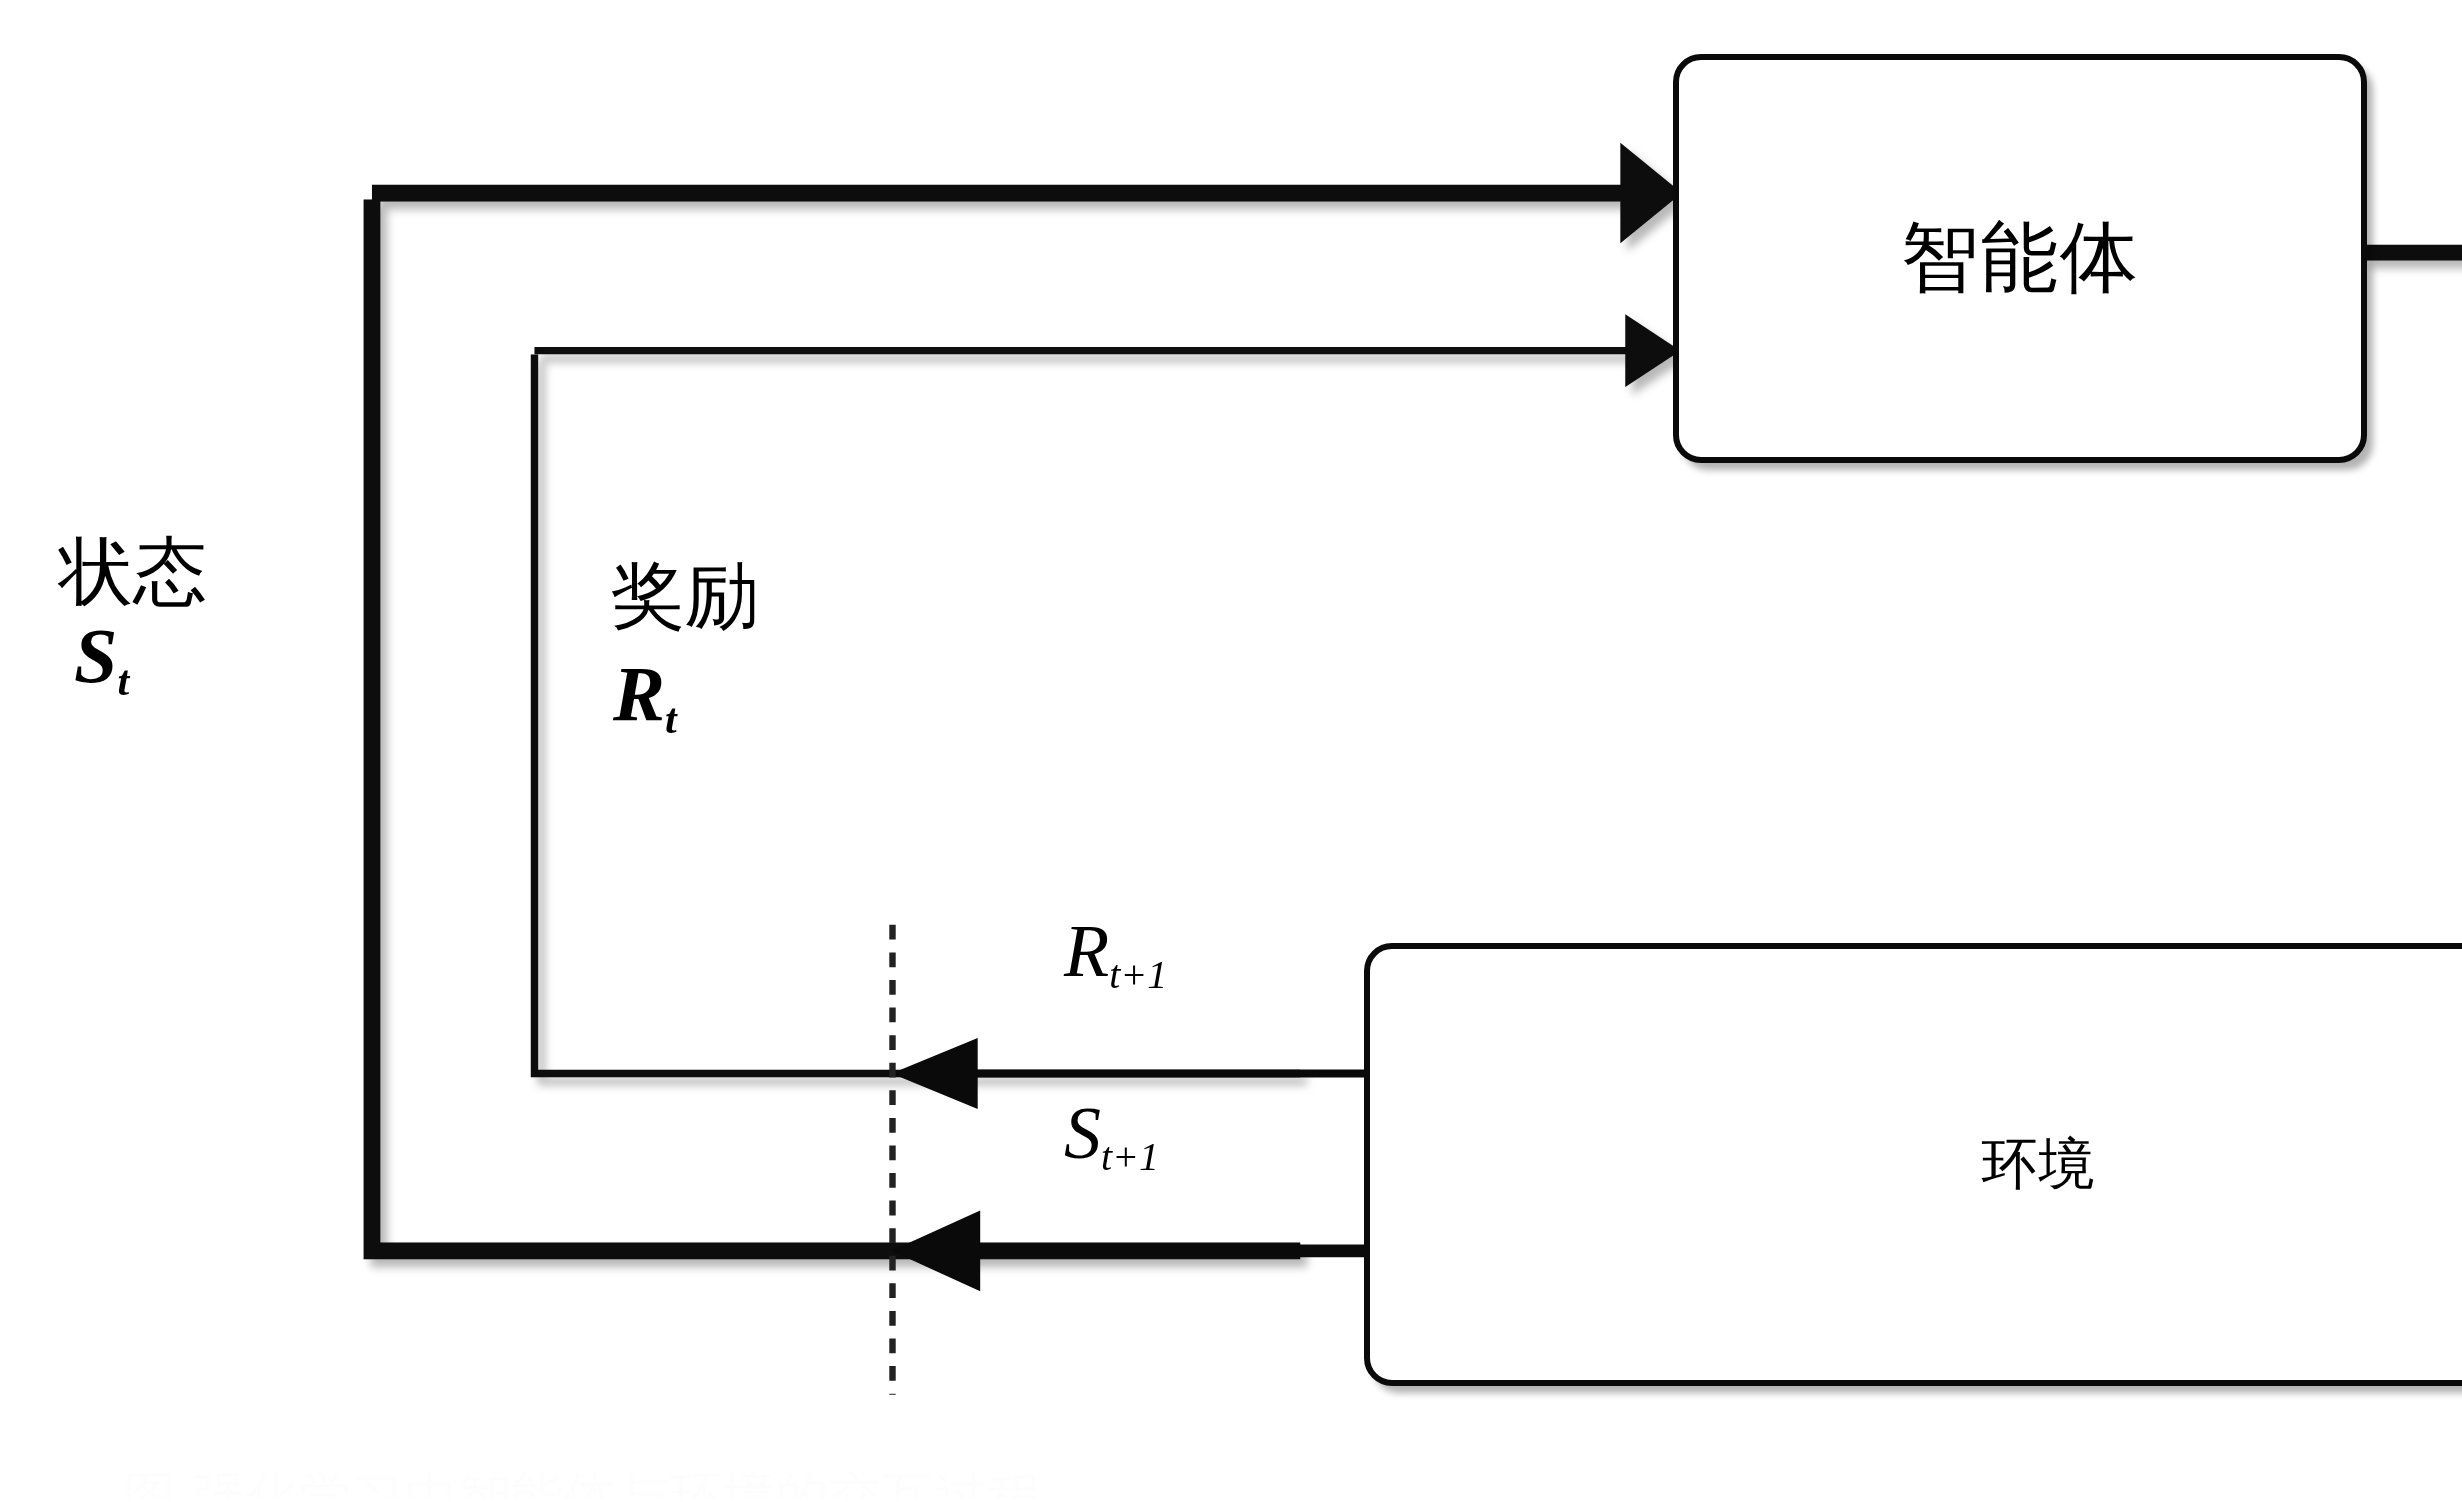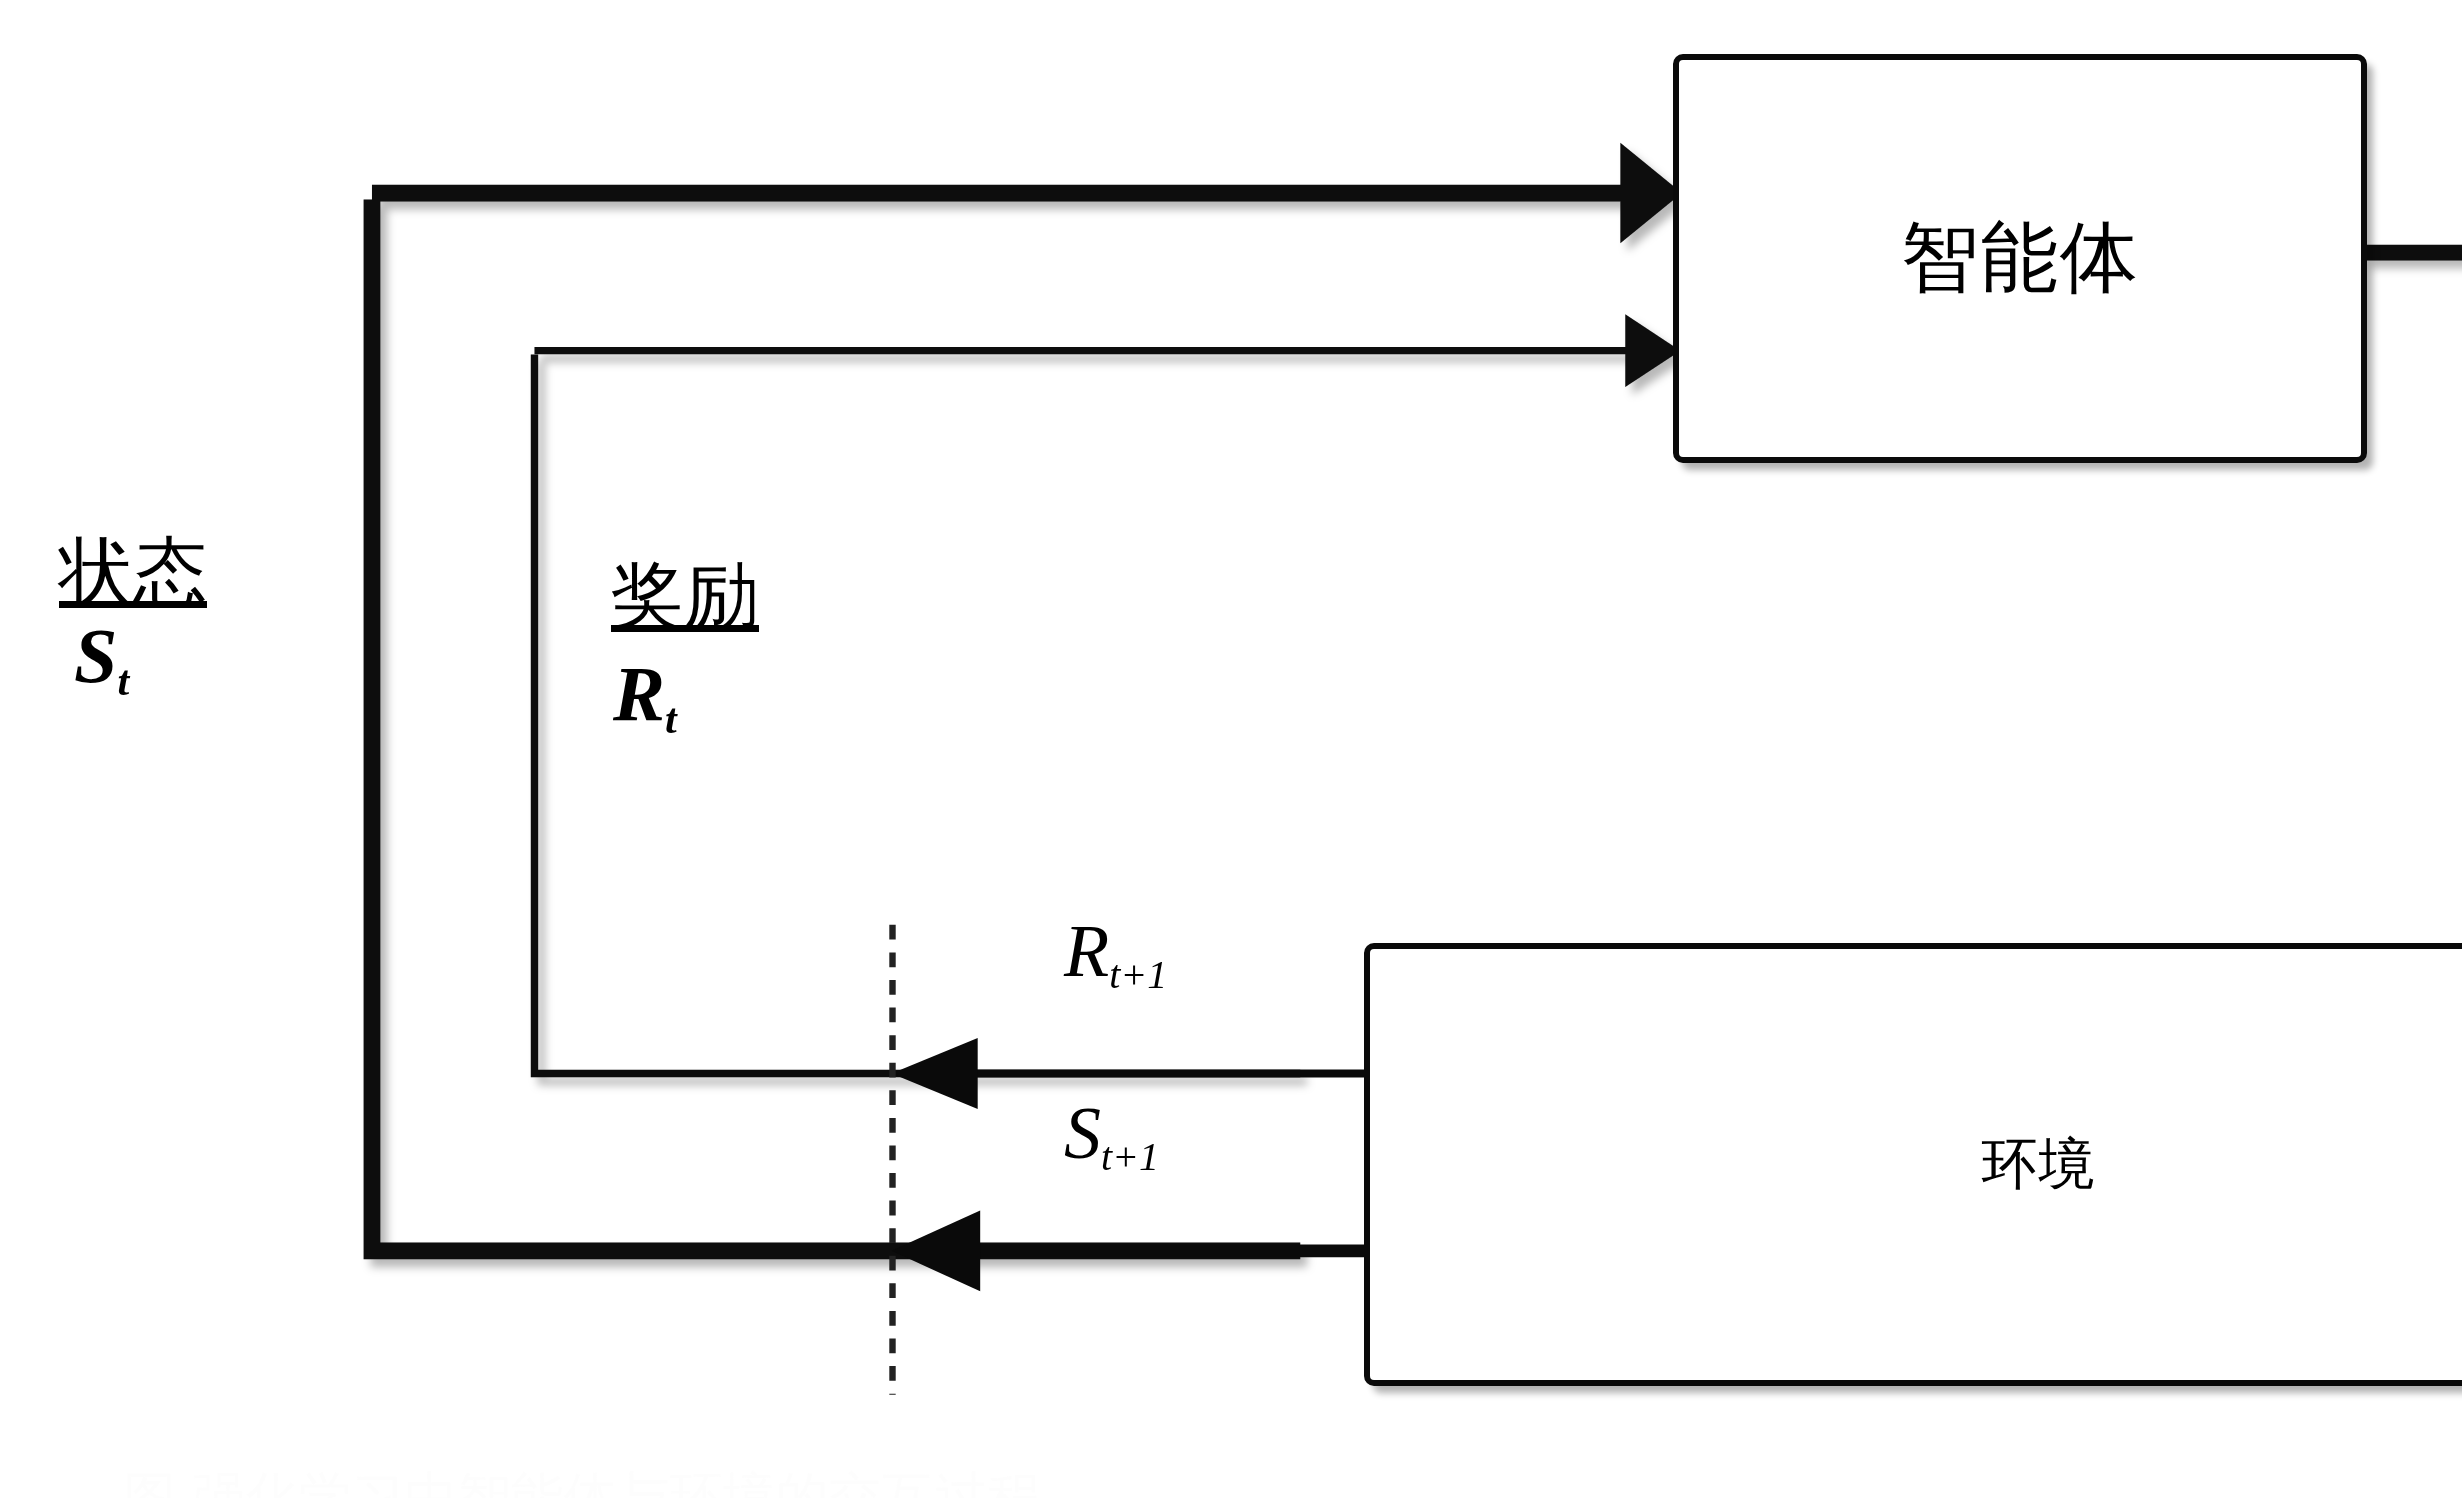--- a/index.html
+++ b/index.html
@@ -26,21 +26,21 @@
     width: 3940px;
     height: 1502px;
     display: block;
   }
 
   
   .node-box {
     position: absolute;
     background: #ffffff;
     border: 6.9px solid #0a0a0a;
-    border-radius: 10px;
+    border-radius: 28px;
     box-shadow: 7.9px 8.9px 7.9px -2px rgba(0,0,0,0.30);
     display: flex;
     align-items: center;
     justify-content: center;
     box-sizing: border-box;
   }
   .node-label {
     font-family: "DejaVu Sans", "Liberation Sans", sans-serif;
     font-weight: 400;
     color: #000000;
@@ -65,21 +65,20 @@
   
   .annot {
     position: absolute;
     color: #000000;
     white-space: nowrap;
     line-height: 1.0;
   }
   .annot-cjk {
     font-family: "DejaVu Sans", "Liberation Sans", sans-serif;
     font-size: 74px;
-    text-decoration: underline;
   }
   .annot-math {
     font-family: "Liberation Serif", "DejaVu Serif", serif;
     font-style: italic;
     font-weight: 700;
     font-size: 78px;
   }
   .annot-math-sm {
     font-family: "Liberation Serif", "DejaVu Serif", serif;
     font-style: italic;

